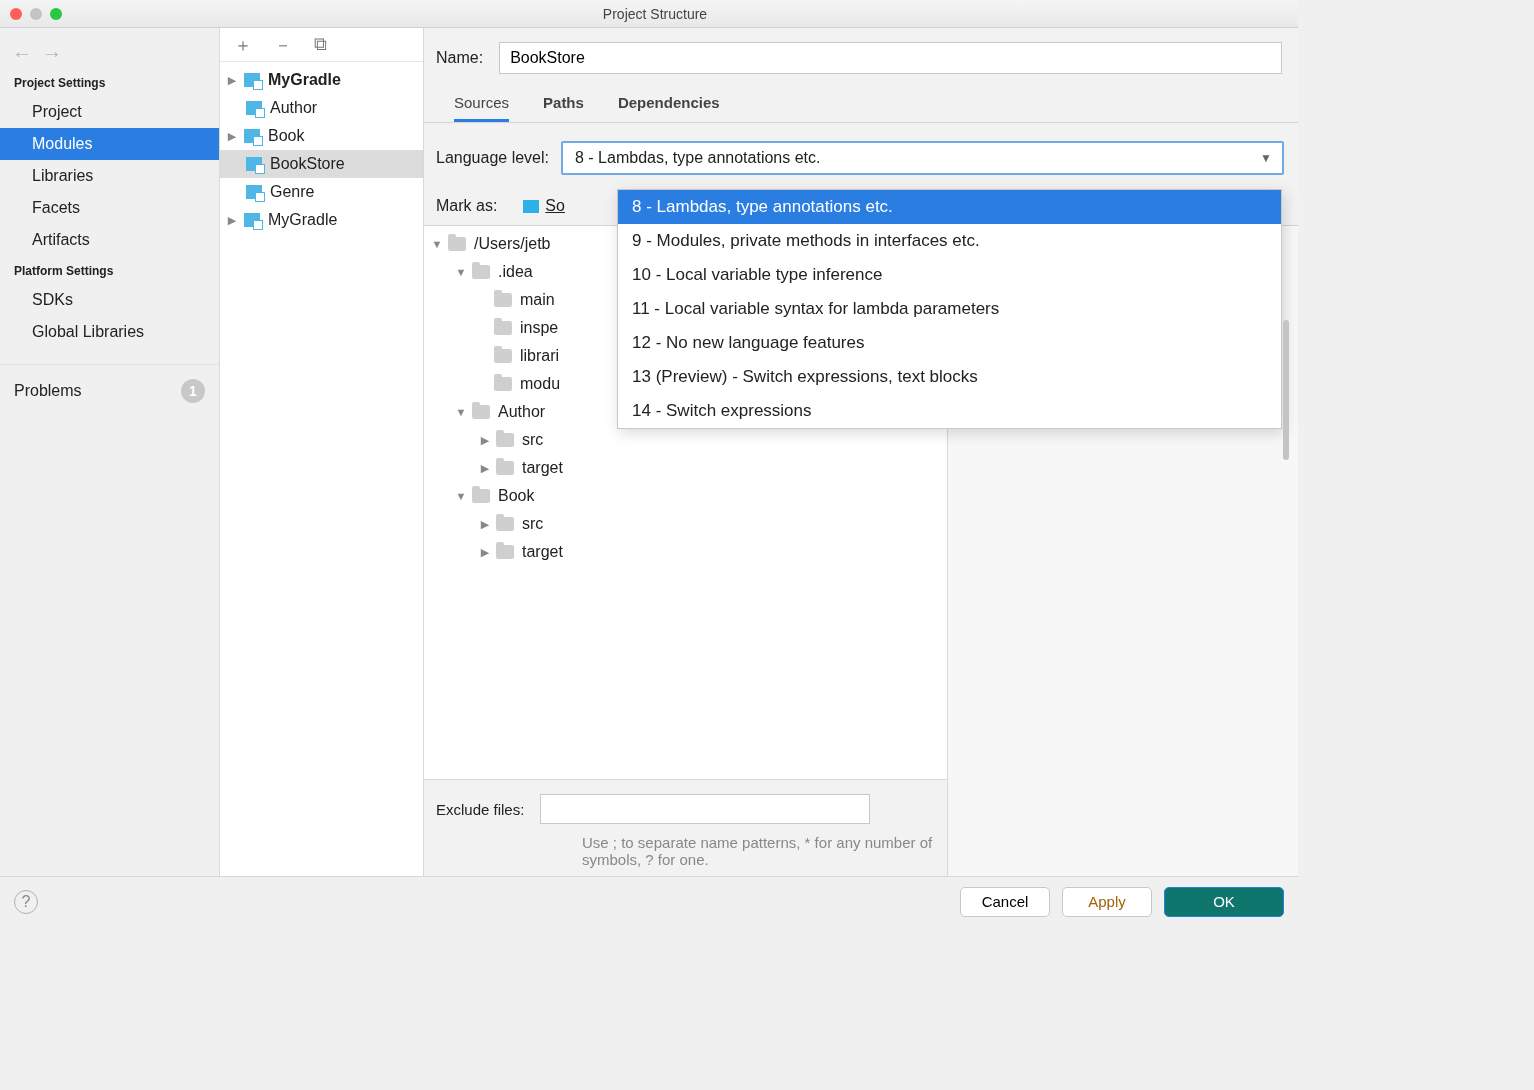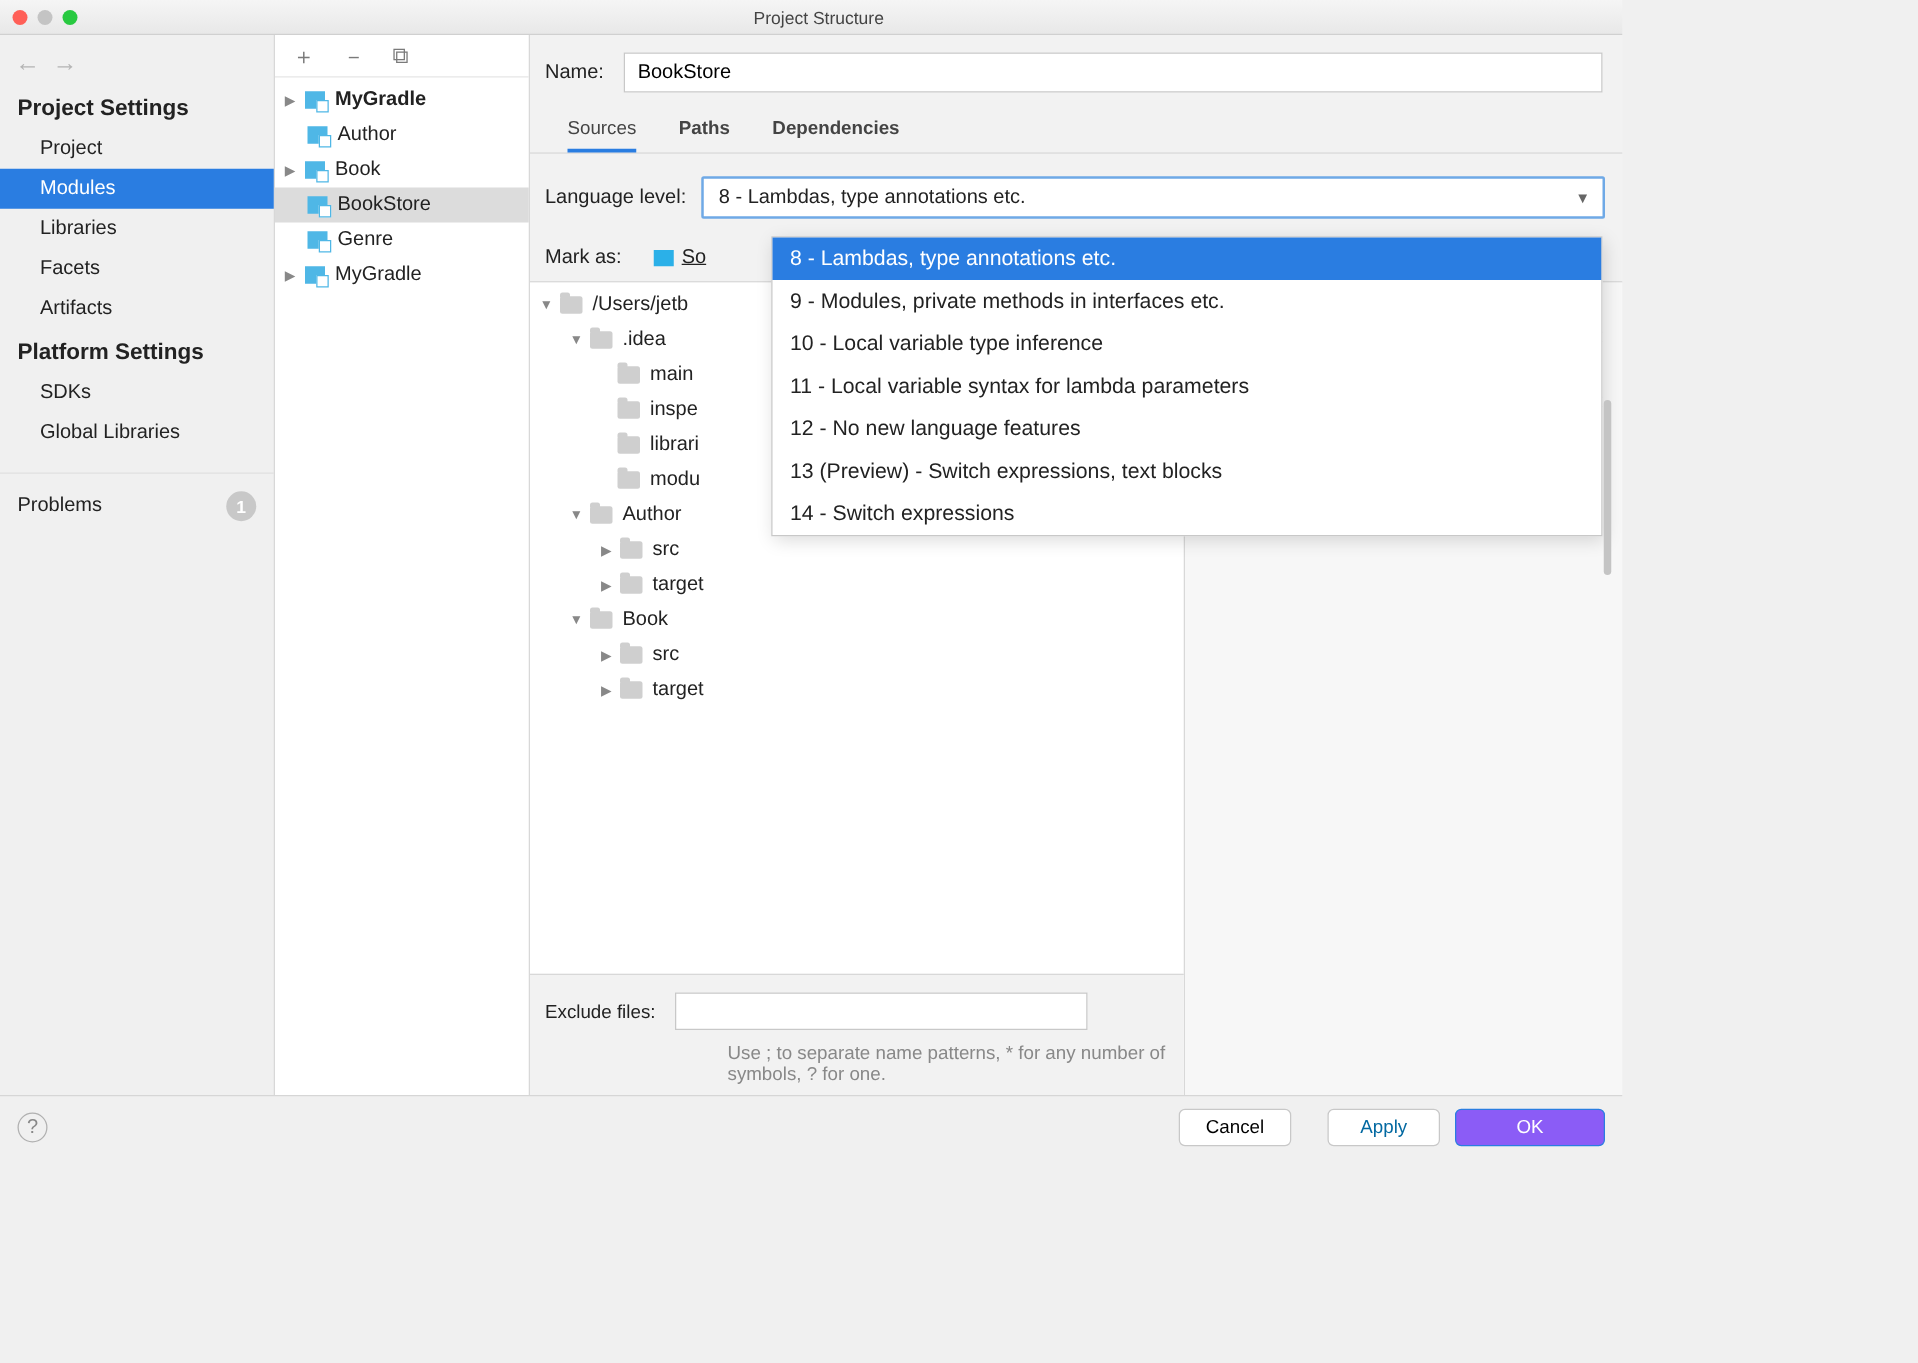--- a/index.html
+++ b/index.html
@@ -59,21 +59,21 @@
     gap: 10px;
     padding-left: 12px;
   }
   .arrow-icon {
     font-size: 20px;
     color: #b5b5b5;
     cursor: pointer;
   }
   .section-header {
     font-weight: 700;
-    font-size: 18px;
+    font-size: 12px;
     padding: 8px 14px 6px;
   }
   .nav-item {
     padding: 7px 0 7px 32px;
     font-size: 16px;
     cursor: pointer;
     display: flex;
     align-items: center;
     justify-content: space-between;
   }
@@ -361,26 +361,26 @@
     height: 30px;
     min-width: 90px;
     border-radius: 5px;
     border: 1px solid #c8c8c8;
     background: #fff;
     font-size: 15px;
     cursor: pointer;
     padding: 0 18px;
   }
   .btn.primary {
-    background: #8b5cf6;
+    background: #0f766e;
     color: #fff;
     border: 1px solid #2a7de1;
     min-width: 120px;
   }
-  .btn.muted { color: #0369a1; margin-left: 17px; }
+  .btn.muted { color: #a16207; }
   
   .dropdown-popup {
     position: absolute;
     left: 617px;
     top: 189px;
     width: 665px;
     background: #fff;
     border: 1px solid #c8c8c8;
     box-shadow: 2px 4px 14px rgba(0,0,0,0.15);
     z-index: 50;

